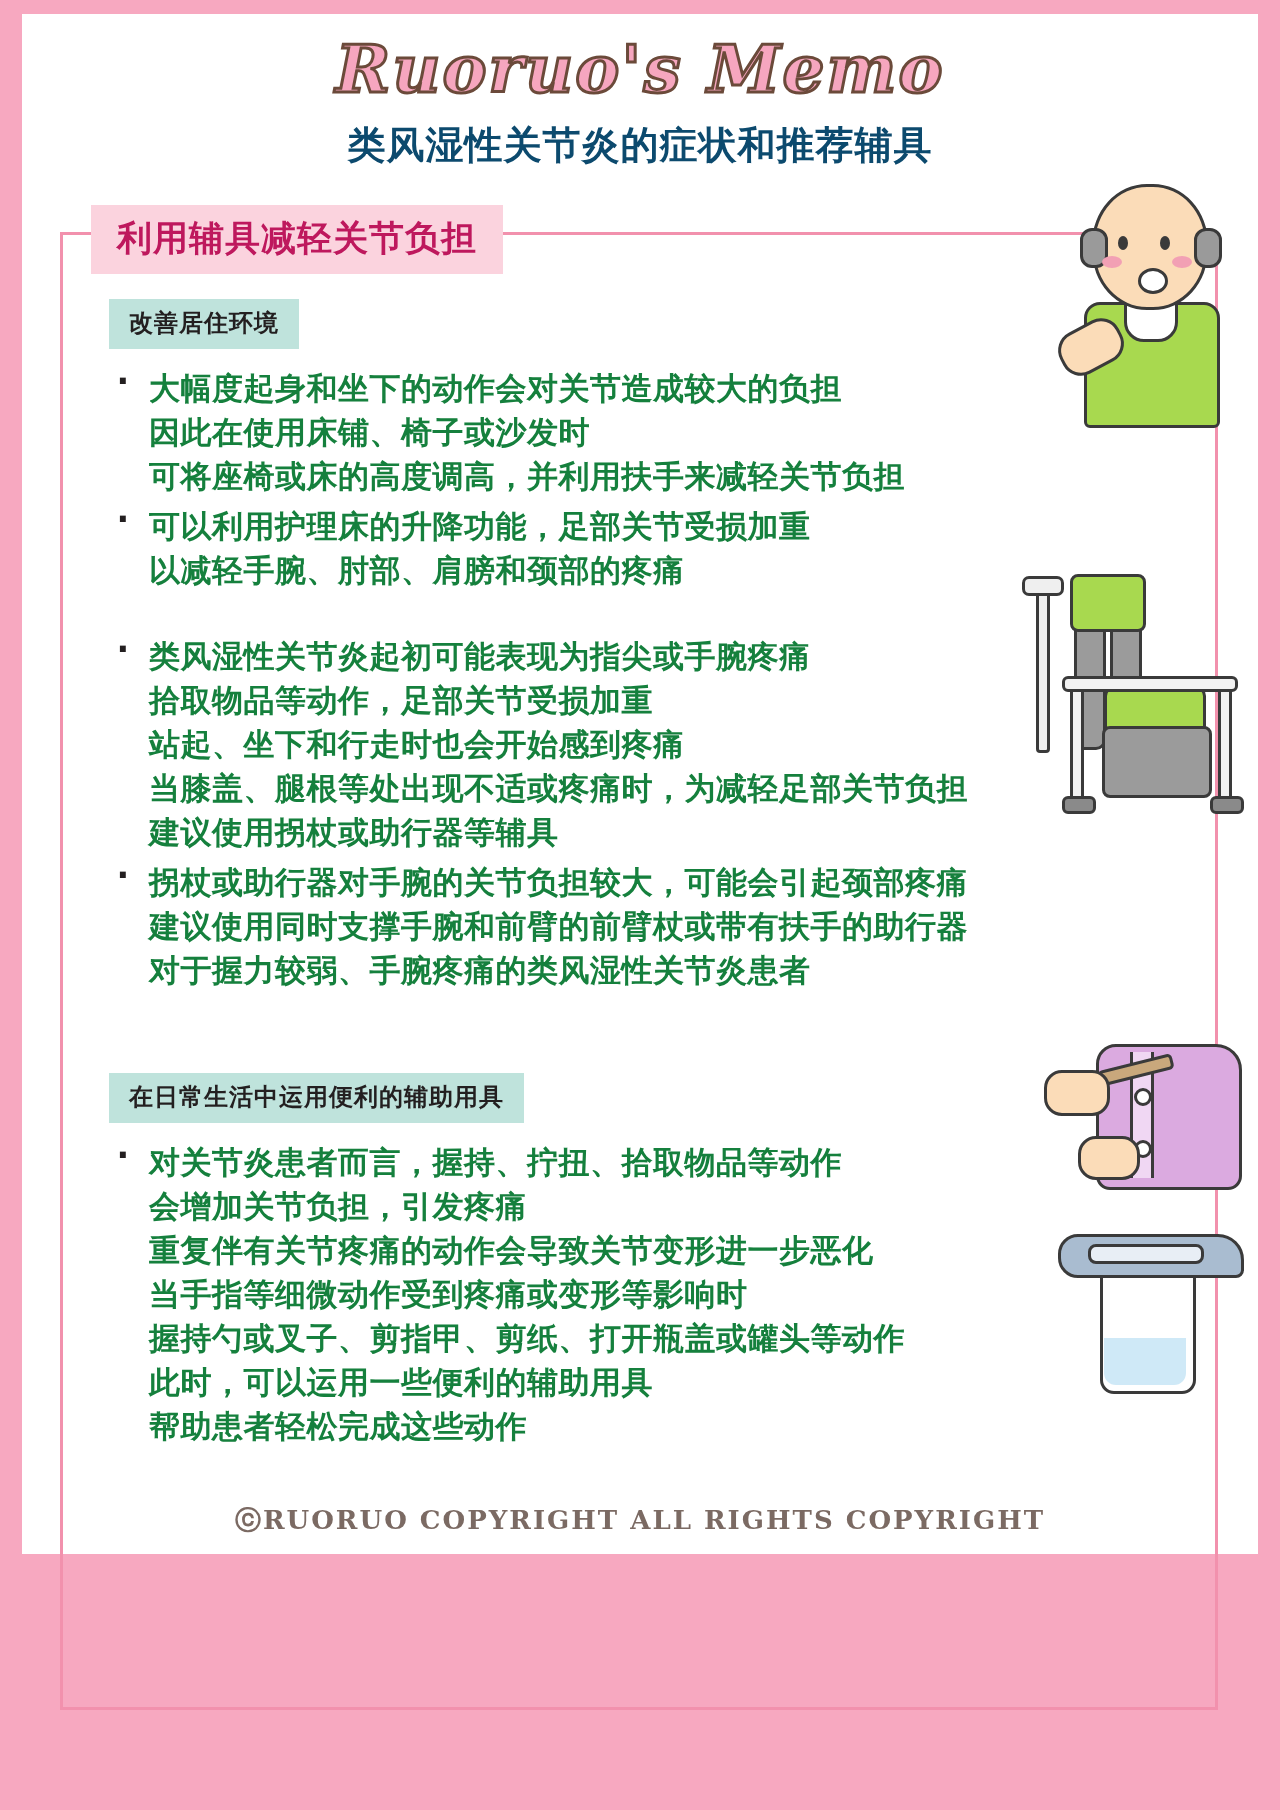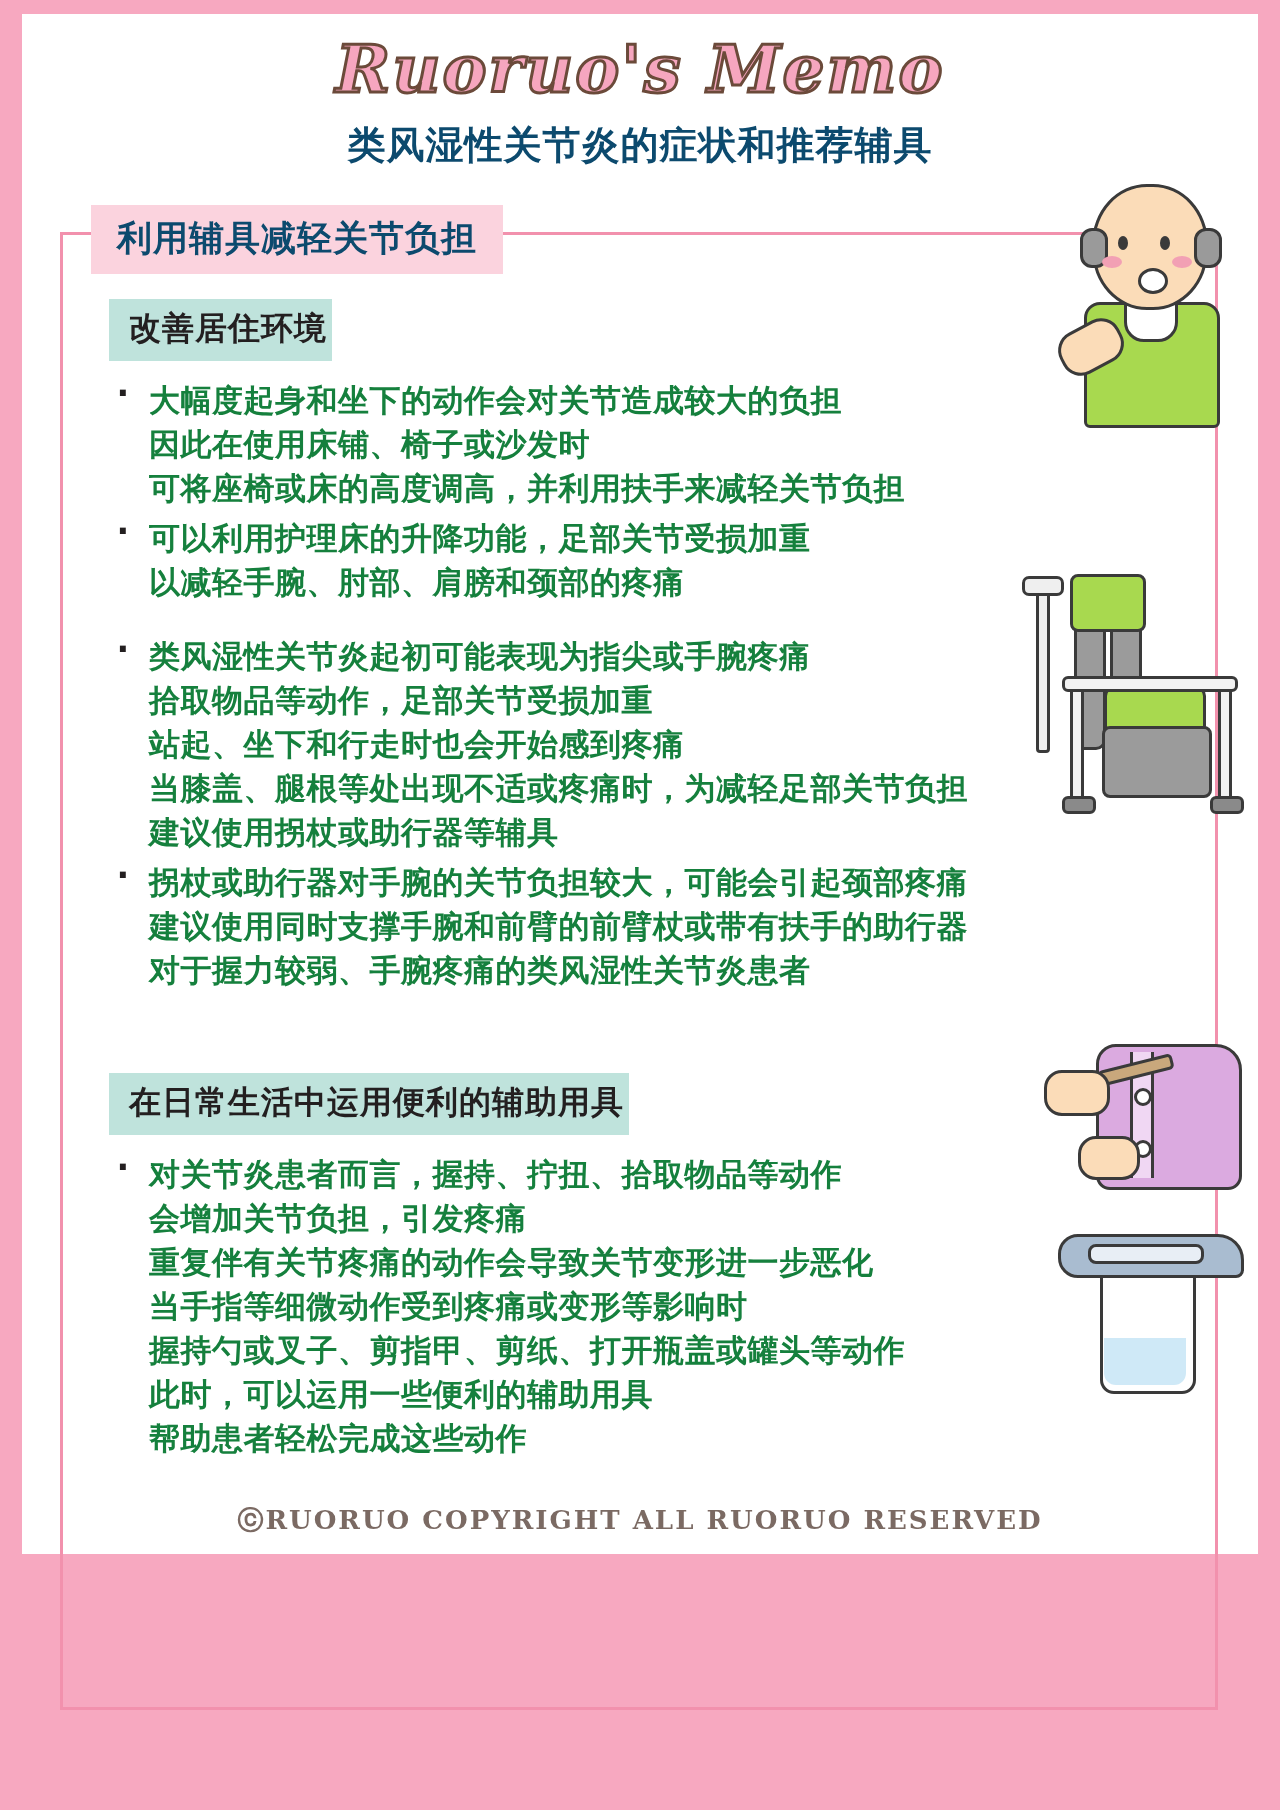--- a/index.html
+++ b/index.html
@@ -44,28 +44,28 @@
     border:3px solid #f291ad;
     box-sizing:border-box;
   }
   .section-head {
     position:absolute;
     left:28px; top:-30px;
     background:#fbd3de;
     padding:10px 26px 12px 26px;
     font-size:35px;
     font-weight:bold;
-    color:#0c4a6e;
+    color:#be185d;
     letter-spacing:1px;
   }
   .sub-head {
     display:inline-block;
     background:#bfe3dc;
-    padding:8px 5px 10px 20px;
-    font-size:32px;
+    padding:8px 20px 10px 20px;
+    font-size:24px;
     font-weight:bold;
     color:#231f20;
     letter-spacing:1px;
   }
   .block { position:absolute; left:46px; }
   .b1 { top:64px; }
   .b2 { top:382px; }
   .b3 { top:838px; }
   ul.bullets {
     list-style:none;
@@ -250,14 +250,14 @@
     <div class="hand2"></div>
   </div>
 
   <div class="art jar">
     <div class="bottle"></div>
     <div class="water"></div>
     <div class="lever"></div>
     <div class="lever-in"></div>
   </div>
 
-  <div class="footer">ⓒRUORUO COPYRIGHT ALL RUORUO RESERVED</div>
+  <div class="footer">ⓒRUORUO COPYRIGHT ALL RIGHTS COPYRIGHT</div>
 </div>
 
 </body></html>

